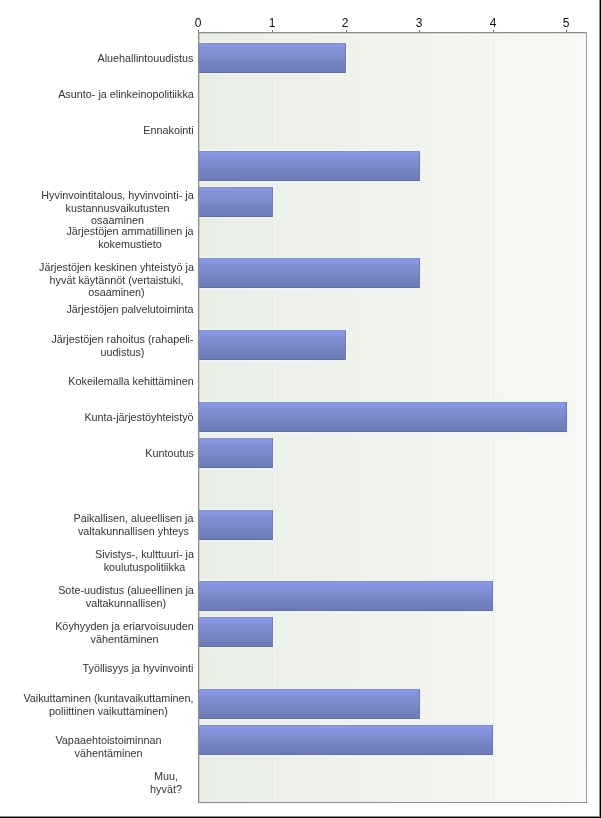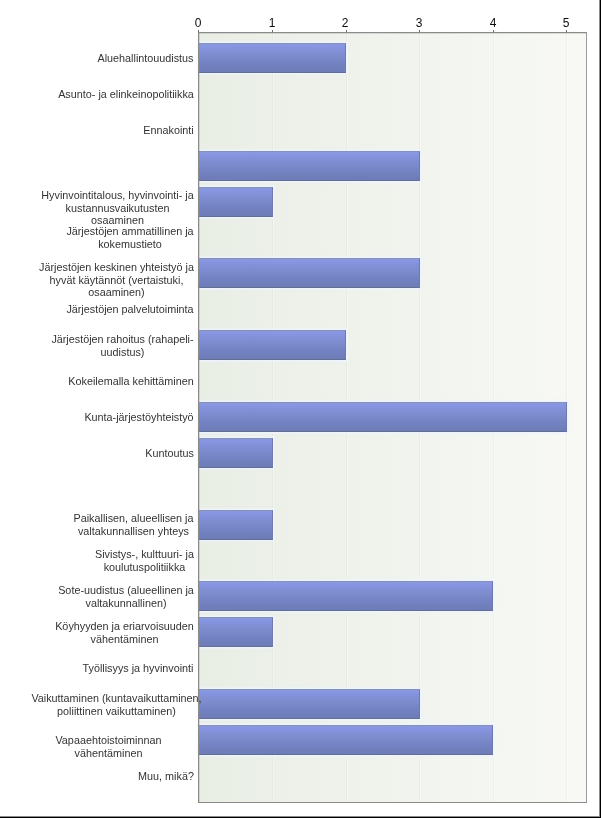--- a/index.html
+++ b/index.html
@@ -74,19 +74,19 @@
     <div class="catwrap" style="top: 189px;"><div class="cat" style="width: 153px;">Hyvinvointitalous, hyvinvointi- ja kustannusvaikutusten osaaminen</div></div>
     <div class="catwrap" style="top: 225px;"><div class="cat" style="width: 128px;">Järjestöjen ammatillinen ja kokemustieto</div></div>
     <div class="catwrap" style="top: 261px;"><div class="cat" style="width: 155px;">Järjestöjen keskinen yhteistyö ja hyvät käytännöt (vertaistuki, osaaminen)</div></div>
     <div class="catwrap" style="top: 303px;"><div class="cat" style="width: 128px;">Järjestöjen palvelutoiminta</div></div>
     <div class="catwrap" style="top: 333px;"><div class="cat" style="width: 143px;">Järjestöjen rahoitus (rahapeli-uudistus)</div></div>
     <div class="catwrap" style="top: 375px;"><div class="cat" style="width: 126px;">Kokeilemalla kehittäminen</div></div>
     <div class="catwrap" style="top: 411px;"><div class="cat" style="width: 110px;">Kunta-järjestöyhteistyö</div></div>
     <div class="catwrap" style="top: 447px;"><div class="cat" style="width: 49px;">Kuntoutus</div></div>
     <div class="catwrap" style="top: 512px;"><div class="cat" style="width: 121px;">Paikallisen, alueellisen ja valtakunnallisen yhteys</div></div>
     <div class="catwrap" style="top: 548px;"><div class="cat" style="width: 99px;">Sivistys-, kulttuuri- ja koulutuspolitiikka</div></div>
-    <div class="catwrap" style="top: 584px;"><div class="cat" style="width: 136px;">Sote-uudistus (alueellinen ja valtakunnallinen)</div></div>
+    <div class="catwrap" style="top: 584px;"><div class="cat" style="width: 136px;">Sote-uudistus (alueellinen ja valtakunnallisen)</div></div>
     <div class="catwrap" style="top: 620px;"><div class="cat" style="width: 139px;">Köyhyyden ja eriarvoisuuden vähentäminen</div></div>
     <div class="catwrap" style="top: 662px;"><div class="cat" style="width: 112px;">Työllisyys ja hyvinvointi</div></div>
-    <div class="catwrap" style="top: 692px; margin-left: 8px;"><div class="cat" style="width: 171px;">Vaikuttaminen (kuntavaikuttaminen, poliittinen vaikuttaminen)</div></div>
+    <div class="catwrap" style="top: 692px;"><div class="cat" style="width: 171px;">Vaikuttaminen (kuntavaikuttaminen, poliittinen vaikuttaminen)</div></div>
     <div class="catwrap" style="top: 734px;"><div class="cat" style="width: 171px;">Vapaaehtoistoiminnan vähentäminen</div></div>
-    <div class="catwrap" style="top: 770px;"><div class="cat" style="width: 56px;">Muu, mikä?</div></div>
+    <div class="catwrap" style="top: 770px;"><div class="cat" style="width: 56px;">Muu, hyvät?</div></div>
   </div>
 
 </body></html>

